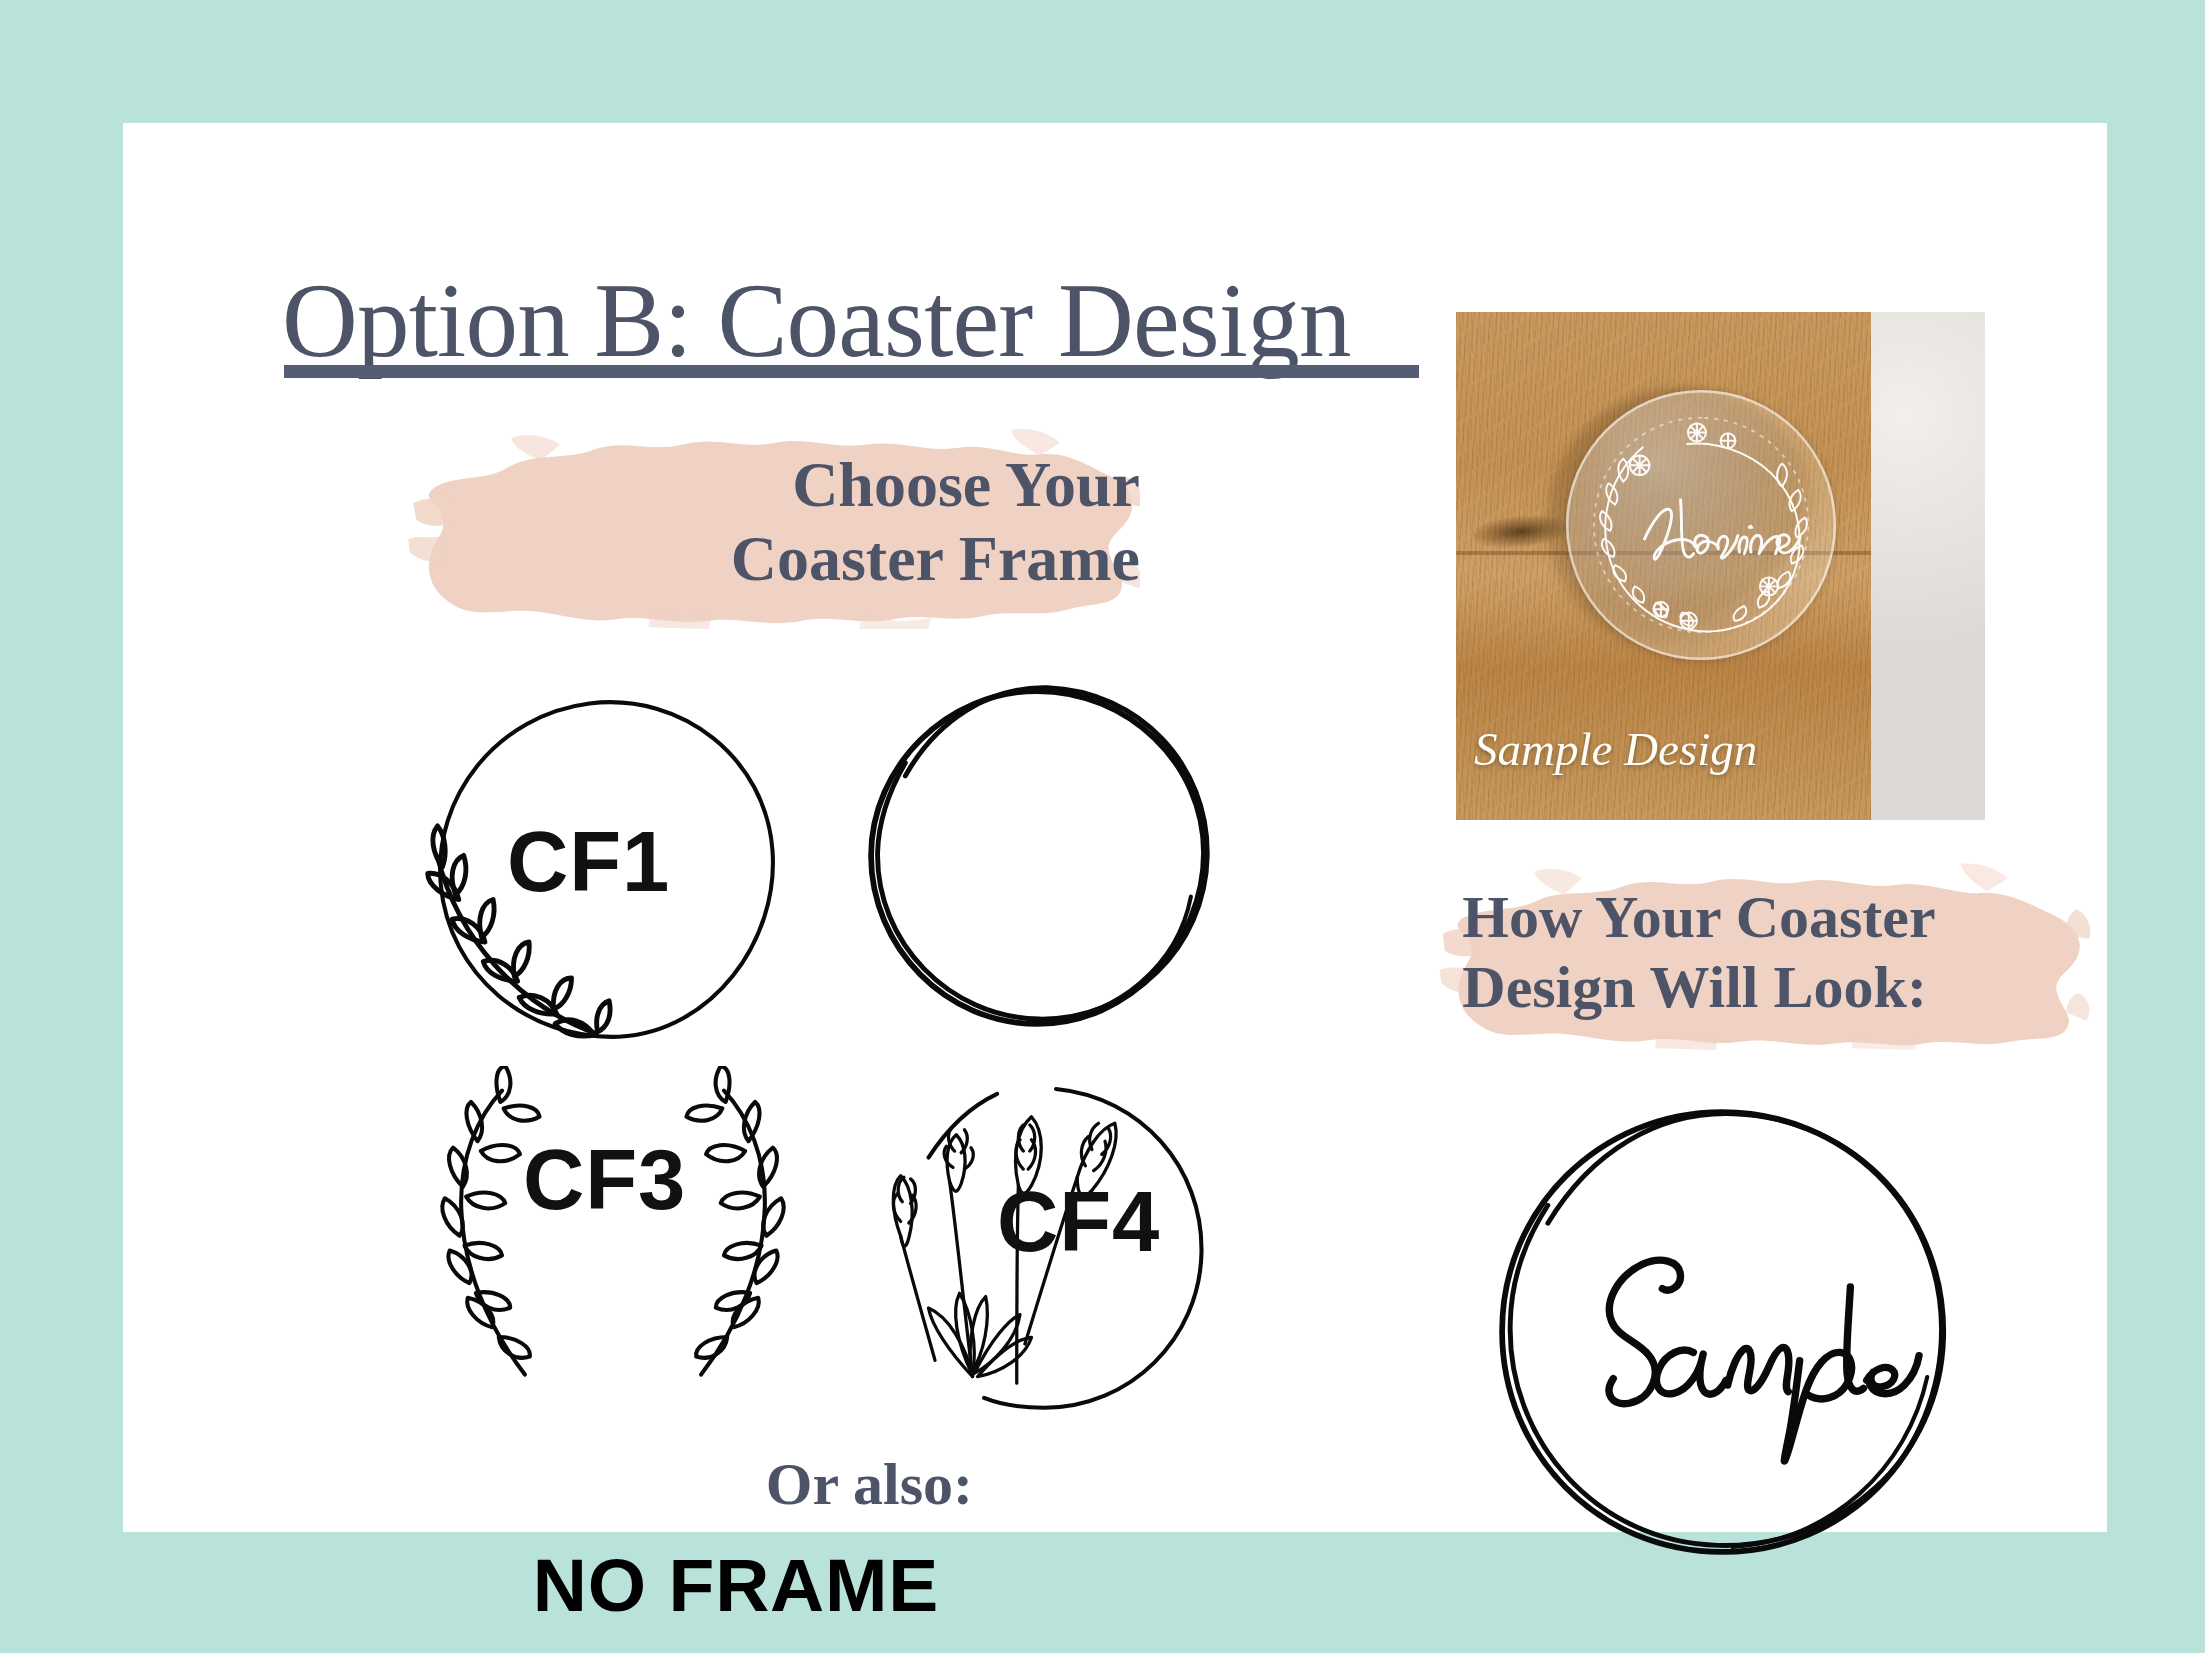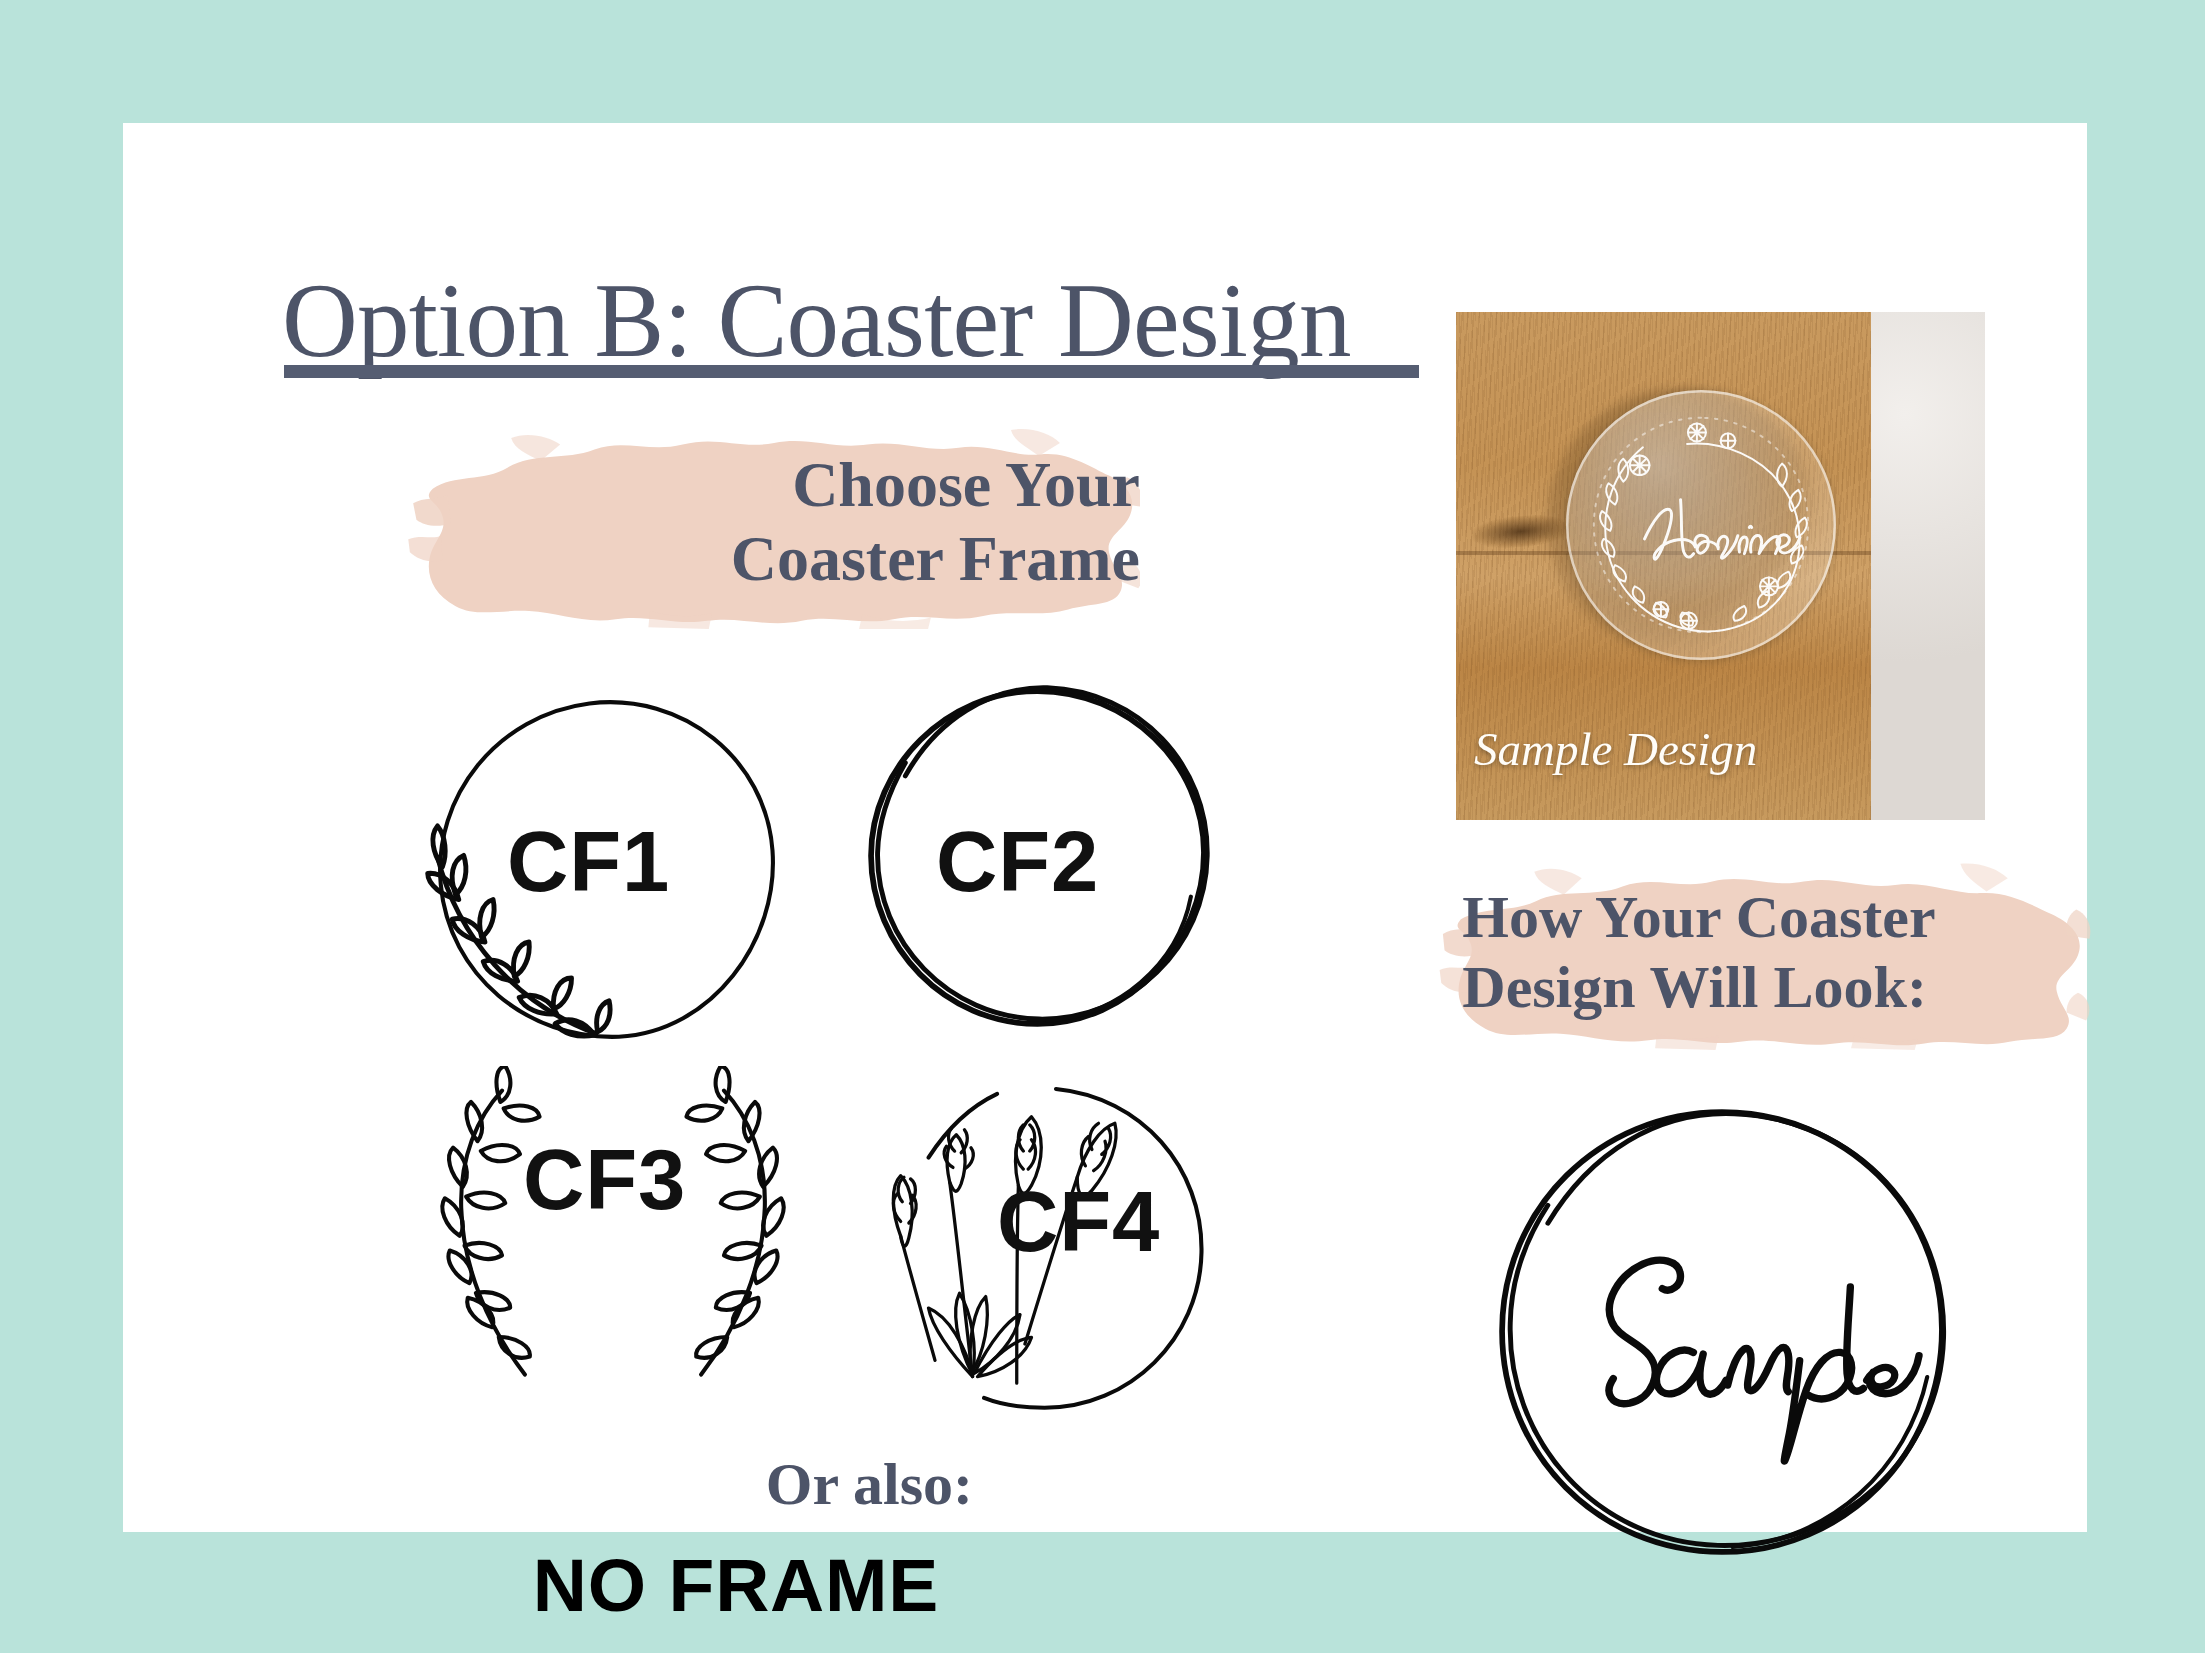--- a/index.html
+++ b/index.html
@@ -8,20 +8,21 @@
     background:#b9e3da;
     font-family:"Liberation Serif", serif;
     overflow:hidden;
     position:relative;
   }
   .card{
     position:absolute;
     left:123px;top:123px;
     width:1964px;height:1409px;
     background:#ffffff;
+    padding-left:20px;
   }
 
   
   .title{
     position:absolute;left:159px;top:145px;
     font-family:"Liberation Serif", serif;
     font-size:105px;
     line-height:1.0;
     color:#4d5468;
     letter-spacing:-0.8px;
@@ -209,21 +210,20 @@
       <g fill="none" stroke="#0a0a0a" stroke-linecap="round">
         <path stroke-width="7" d="M220,16 C330,16 424,104 424,214 C424,326 332,424 220,424
                                   C108,424 16,330 16,218 C16,108 110,16 220,16 Z"></path>
         <path stroke-width="6" d="M58,120 C96,52 162,10 232,12 C344,16 430,106 428,218
                                   C426,330 334,420 222,418 C112,416 22,324 24,214
                                   C25,176 36,142 58,104"></path>
         <path stroke-width="5" d="M408,268 C392,352 318,414 232,420"></path>
       </g>
     </svg>
   </div>
-  <div class="frame-label" id="cf2-label">CF2</div>
 
   <div class="frame-tile" id="cf3">
     <svg viewBox="0 0 500 430">
       <g fill="none" stroke="#0a0a0a" stroke-width="5" stroke-linecap="round" stroke-linejoin="round">
 
         <path d="M142,378 C96,318 66,246 64,174 C62,112 84,62 114,30"></path>
         <path d="M112,44 C104,22 106,2 118,0 C128,16 126,36 112,44 Z"></path>
         <path d="M116,52 C138,44 158,50 160,62 C142,72 122,66 116,52 Z"></path>
         <path d="M84,92 C70,74 66,52 76,44 C90,58 94,80 84,92 Z"></path>
         <path d="M88,104 C110,92 132,96 136,108 C118,122 96,118 88,104 Z"></path>

